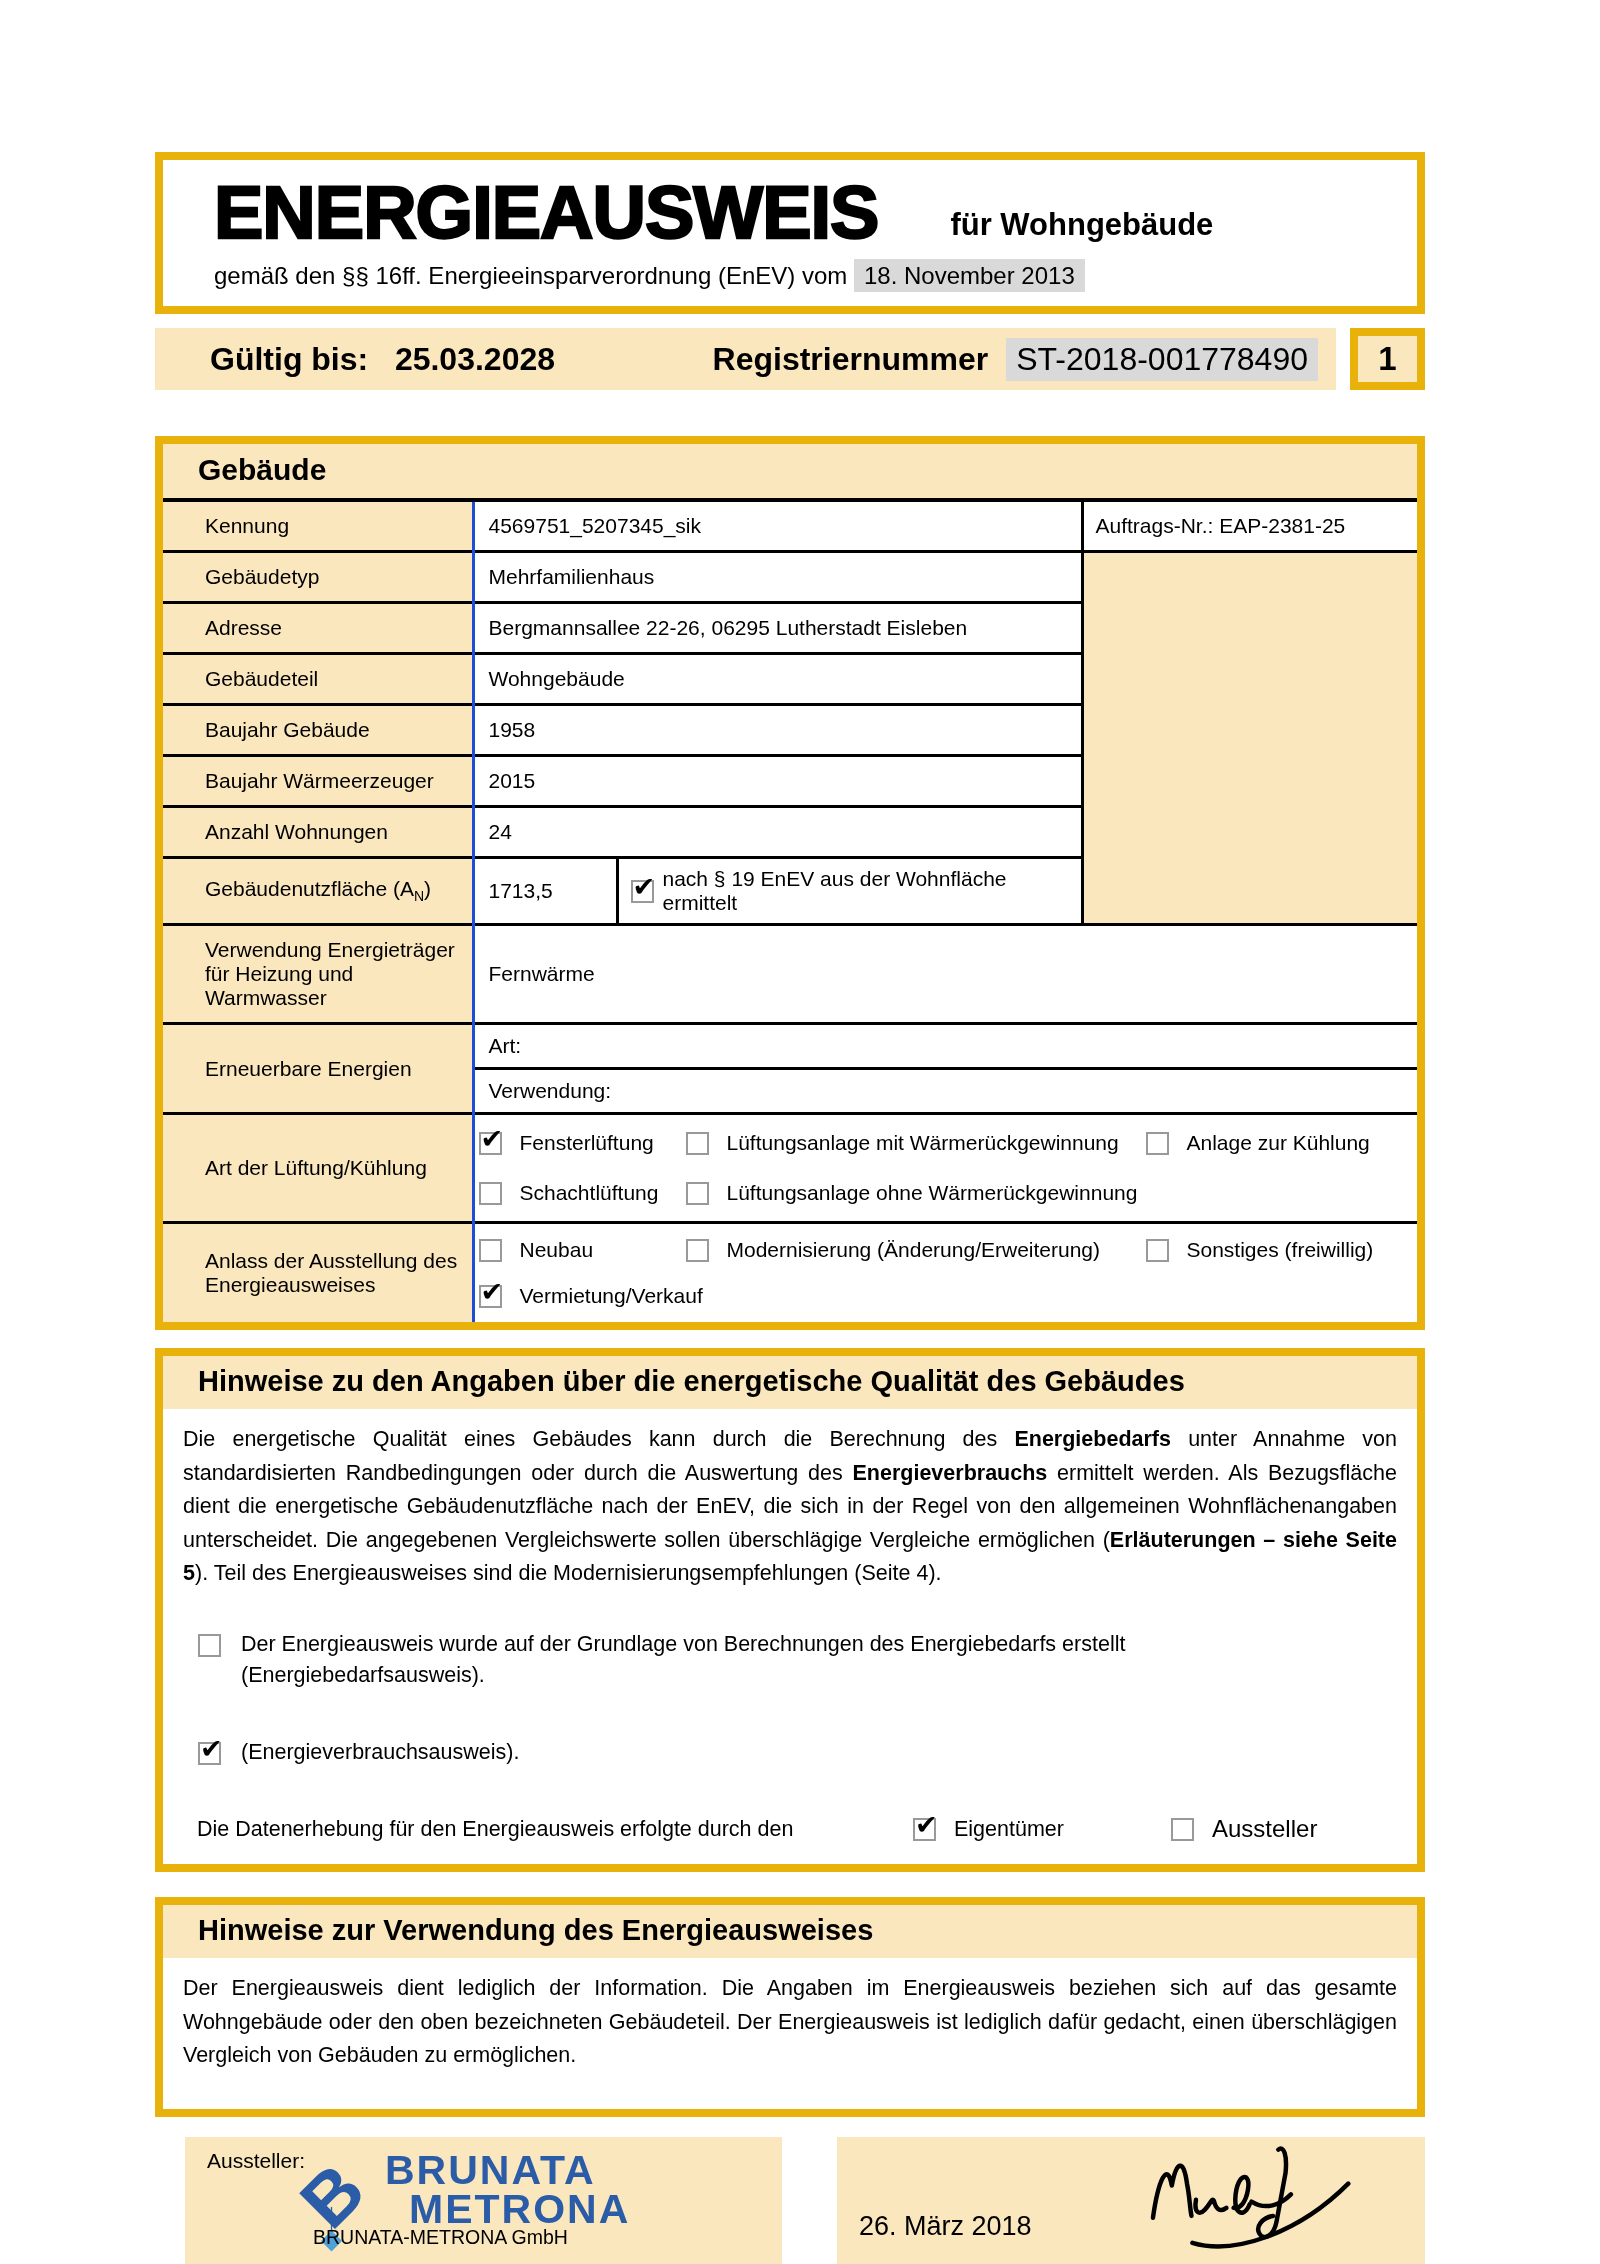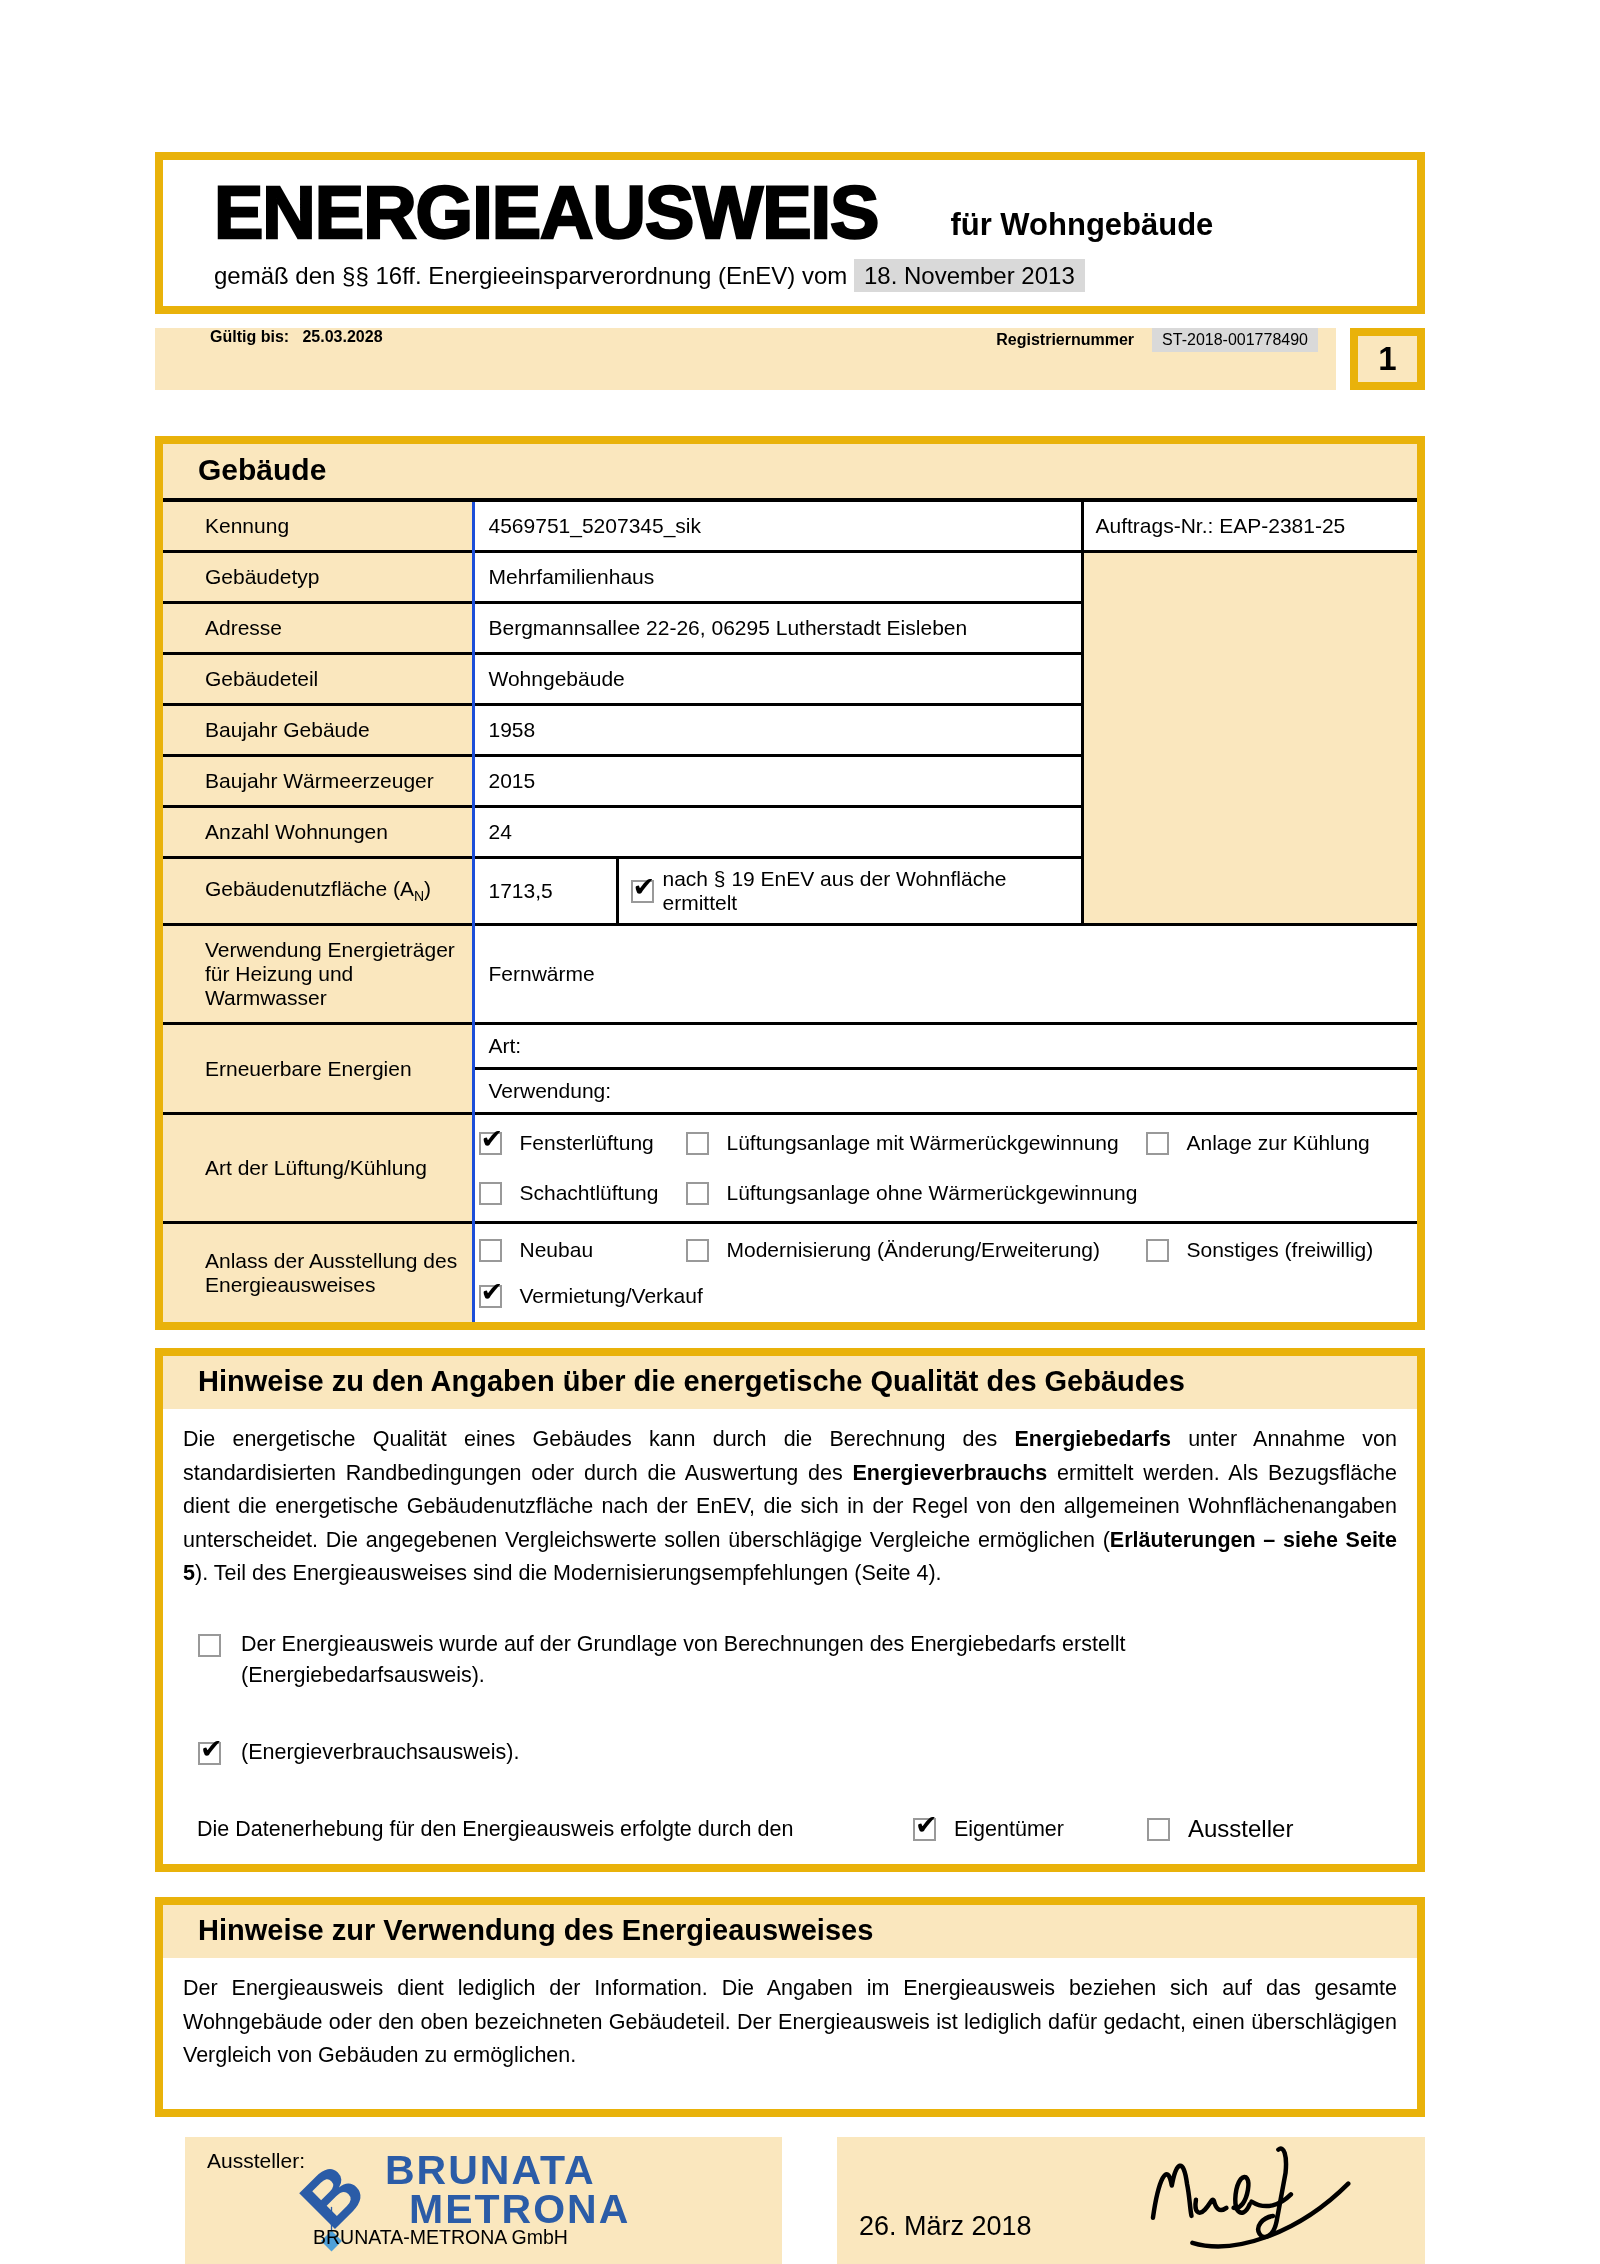--- a/index.html
+++ b/index.html
@@ -16,22 +16,22 @@
   .hdr-title {
     font-size:74px; font-weight:bold; letter-spacing:-1px; line-height:1;
     -webkit-text-stroke:2.4px #000;
   }
   .hdr-for { font-size:31px; font-weight:bold; margin-left:72px; padding-bottom:7px; }
   .hdr-law { margin-top:12px; font-size:24px; }
   .hl { background:#D9D9D9; padding:3px 10px; }
 
   
   .valid-row { display:flex; margin-top:14px; height:62px; }
-  .valid-bar { flex:1; background:#FAE7BE; display:flex; align-items:flex-start;
-               padding:0 18px 0 55px; font-size:16px; }
+  .valid-bar { flex:1; background:#FAE7BE; display:flex; align-items:center;
+               padding:0 18px 0 55px; font-size:32px; }
   .valid-left { font-weight:bold; }
   .valid-right { margin-left:auto; font-weight:bold; display:flex; align-items:center; gap:18px; }
   .valid-right .hl { font-weight:normal; }
   .page-box { width:75px; margin-left:14px; border:8px solid #E9B20A; background:#FAE7BE;
               display:flex; align-items:center; justify-content:center;
               font-size:33px; font-weight:bold; }
 
   
   .sec { border:8px solid #E9B20A; background:#fff; }
   .sec-gap1 { margin-top:46px; }
@@ -70,21 +70,21 @@
   .just { text-align:justify; line-height:1.56; }
   .b { font-weight:bold; }
   .cb-item { display:flex; align-items:flex-start; margin-top:38px; }
   .cb-item .cb { margin-left:15px; margin-top:5px; }
   .cb-item .txt { margin-left:20px; line-height:1.45; }
   .daten-row { position:relative; margin-top:44px; height:34px;
                display:flex; align-items:center; }
   .daten-row .lead { margin-left:14px; }
   .daten-row .opt { position:absolute; }
   .daten-row .opt.eig { left:730px; }
-  .daten-row .opt.aus { left:964px; font-size:24px; }
+  .daten-row .opt.aus { left:988px; font-size:24px; }
   .hx-body2 { padding:14px 20px 36px 20px; font-size:21.5px; }
 
   
   .footer { display:flex; margin-top:20px; margin-left:30px; }
   .f-left { width:597px; height:163px; background:#FAE7BE; position:relative; }
   .f-right { width:588px; height:163px; background:#FAE7BE; position:relative; margin-left:55px; }
   .aussteller { position:absolute; left:22px; top:12px; font-size:21px; }
   .logo-row { position:absolute; left:108px; top:10px; display:flex; align-items:flex-start; }
   .logo-text { margin-left:8px; color:#2B5CA7; font-weight:bold; font-size:41px;
                line-height:0.95; letter-spacing:2px; margin-top:4px; }

